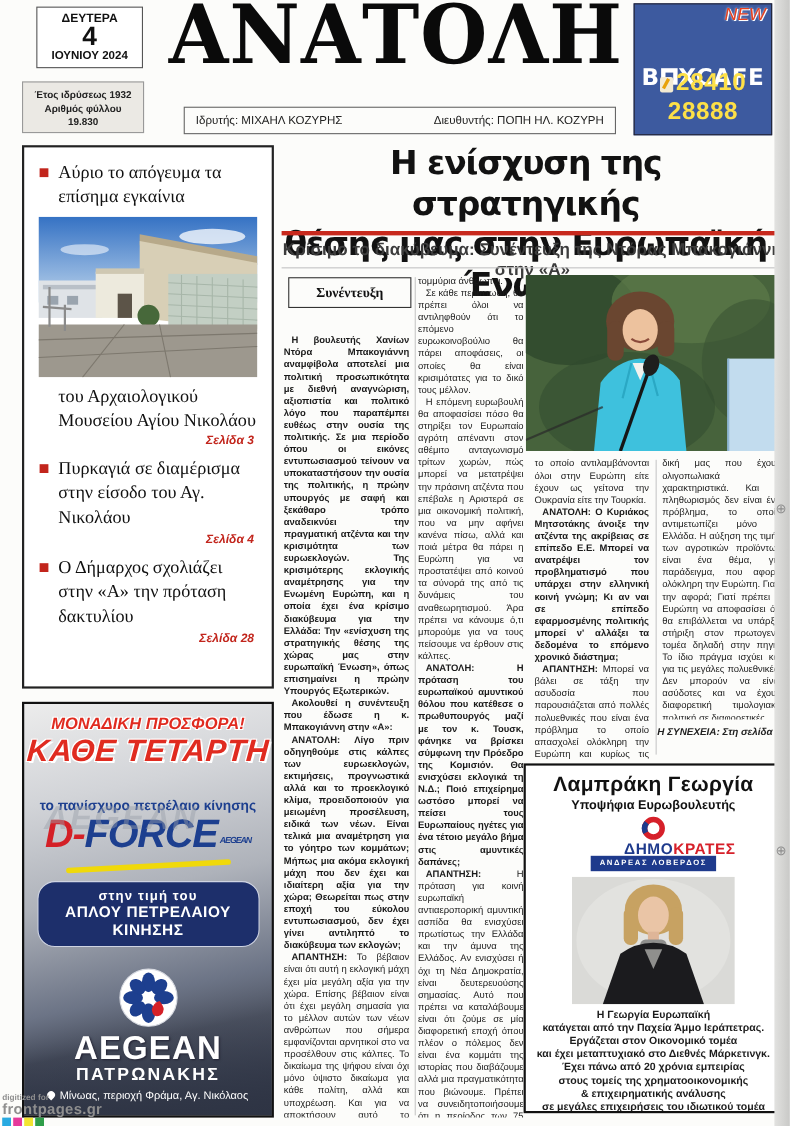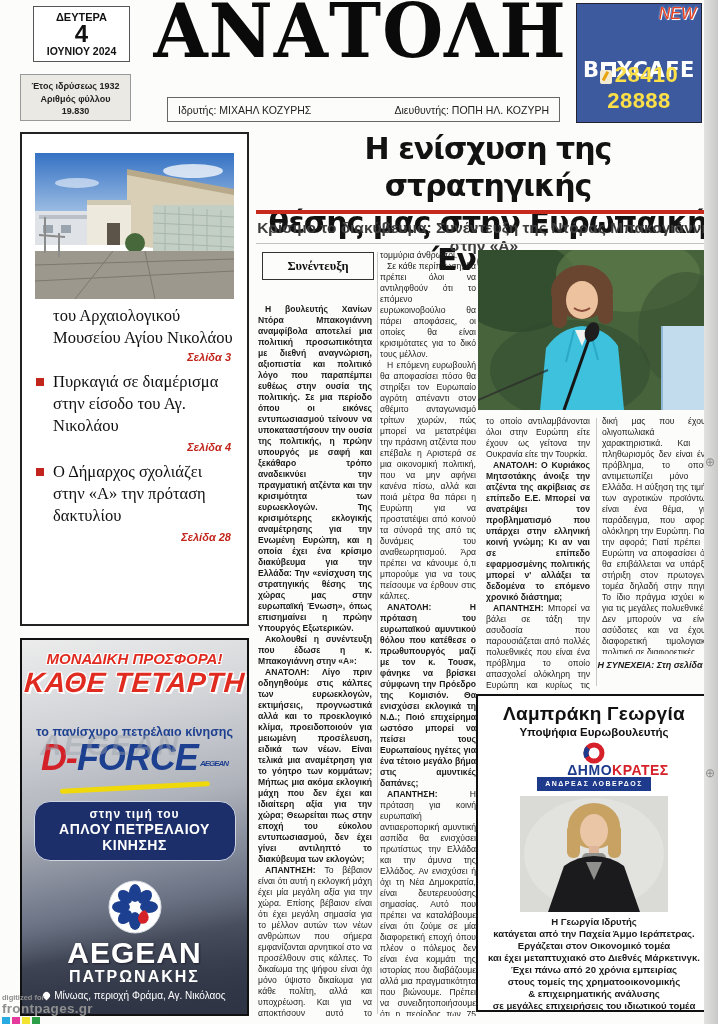--- a/index.html
+++ b/index.html
@@ -28,21 +28,21 @@
   .bubble{display:inline-block;width:15px;height:15px;background:#fff;position:relative;margin:0 1px;}
   .bubble i{position:absolute;left:4px;top:4px;width:7px;height:7px;background:#3d5a9f;}
   .bubble u{position:absolute;left:1px;bottom:-4px;width:0;height:0;border-left:6px solid #fff;border-bottom:5px solid transparent;}
   .boxcafe .phone-row{position:absolute;left:0;bottom:8px;width:100%;text-align:center;color:#fde047;
             font-weight:700;font-size:22px;letter-spacing:.5px;}
   .dir-icon{display:inline-block;width:12px;height:14px;background:#f3ead2;border-radius:2px;
             position:relative;vertical-align:-2px;margin-right:3px;}
   .dir-icon i{position:absolute;left:4px;top:1px;width:2.5px;height:10px;background:#e8a20a;transform:rotate(28deg);}
 
   
-  .headline{left:260px;top:130px;width:456px;text-align:center;font-family:"DejaVu Sans",sans-serif;
+  .headline{left:250px;top:130px;width:456px;text-align:center;font-family:"DejaVu Sans",sans-serif;
             font-weight:700;font-size:30px;line-height:37px;letter-spacing:-1px;color:#121212;}
   .red-rule{left:256px;top:210px;width:456px;height:4px;background:#c8291d;}
   .deck{left:256px;top:219px;width:456px;text-align:center;font-weight:700;font-size:15.5px;color:#3c3c3c;}
   .thin-rule{left:256px;top:243px;width:456px;height:1px;background:#c2c2c2;}
 
   
   .sidebar{left:20px;top:132px;width:229px;height:494px;border:2px solid #222;background:#fff;
            box-sizing:border-box;padding:12px 12px 0 12px;font-family:"Liberation Serif",serif;}
   .story{display:flex;margin-bottom:4px;}
   .bullet{flex:0 0 8px;width:8px;height:8px;background:#c2251c;margin:7px 9px 0 2px;}
@@ -151,20 +151,24 @@
 
   <div class="abs headline">
     <div>Η ενίσχυση της στρατηγικής</div>
     <div>θέσης μας στην Ευρωπαϊκή Ένωση</div>
   </div>
   <div class="abs red-rule"></div>
   <div class="abs deck">Κρίσιμο το διακύβευμα: Συνέντευξη της Ντόρας Μπακογιάννη στην «Α»</div>
   <div class="abs thin-rule"></div>
 
   <div class="abs sidebar">
+    <div class="story">
+      <span class="bullet"></span>
+      <span class="t">Αύριο το απόγευμα τα επίσημα εγκαίνια</span>
+    </div>
     <svg class="museum-ph" width="199" height="146" viewBox="0 0 199 146">
       <defs>
         <linearGradient id="sky" x1="0" y1="0" x2="0" y2="1">
           <stop offset="0" stop-color="#3572c4"></stop>
             <stop offset="1" stop-color="#bcd4ec"></stop>
         </linearGradient>
       </defs>
       <rect x="0" y="0" width="199" height="78" fill="url(#sky)"></rect>
       <ellipse cx="158" cy="18" rx="30" ry="7" fill="#ffffff" opacity=".75"></ellipse>
       <ellipse cx="42" cy="30" rx="22" ry="5" fill="#ffffff" opacity=".55"></ellipse>
@@ -329,21 +333,21 @@
       <ellipse cx="74" cy="30" rx="26" ry="23" fill="#c7a262"></ellipse>
       <rect x="47" y="28" width="13" height="34" rx="6" fill="#c7a262"></rect>
       <rect x="88" y="28" width="13" height="34" rx="6" fill="#c7a262"></rect>
       <ellipse cx="74" cy="35" rx="14" ry="17" fill="#eac5a6"></ellipse>
       <rect x="69" y="50" width="10" height="9" fill="#deb598"></rect>
       <rect x="62" y="57" width="24" height="11" rx="5" fill="#8f8f8d"></rect>
       <path d="M28 116 L44 70 Q58 60 74 60 Q90 60 104 70 L120 116 Z" fill="#1b1b1e"></path>
       <polygon points="66,66 82,66 74,84" fill="#8f8f8d"></polygon>
     </svg>
     <div class="bio">
-        <p class="para b">Η Γεωργία Ιδρυτής</p>
+        <p class="para b">Η Γεωργία Ευρωπαϊκή</p>
         <p class="para b">κατάγεται από την Παχεία Άμμο Ιεράπετρας.</p>
         <p class="para b">Εργάζεται στον Οικονομικό τομέα</p>
         <p class="para b">και έχει μεταπτυχιακό στο Διεθνές Μάρκετινγκ.</p>
         <p class="para b">Έχει πάνω από 20 χρόνια εμπειρίας</p>
         <p class="para b">στους τομείς της χρηματοοικονομικής</p>
         <p class="para b">&amp; επιχειρηματικής ανάλυσης</p>
         <p class="para b">σε μεγάλες επιχειρήσεις του ιδιωτικού τομέα</p>
       </div>
   </div>
 

